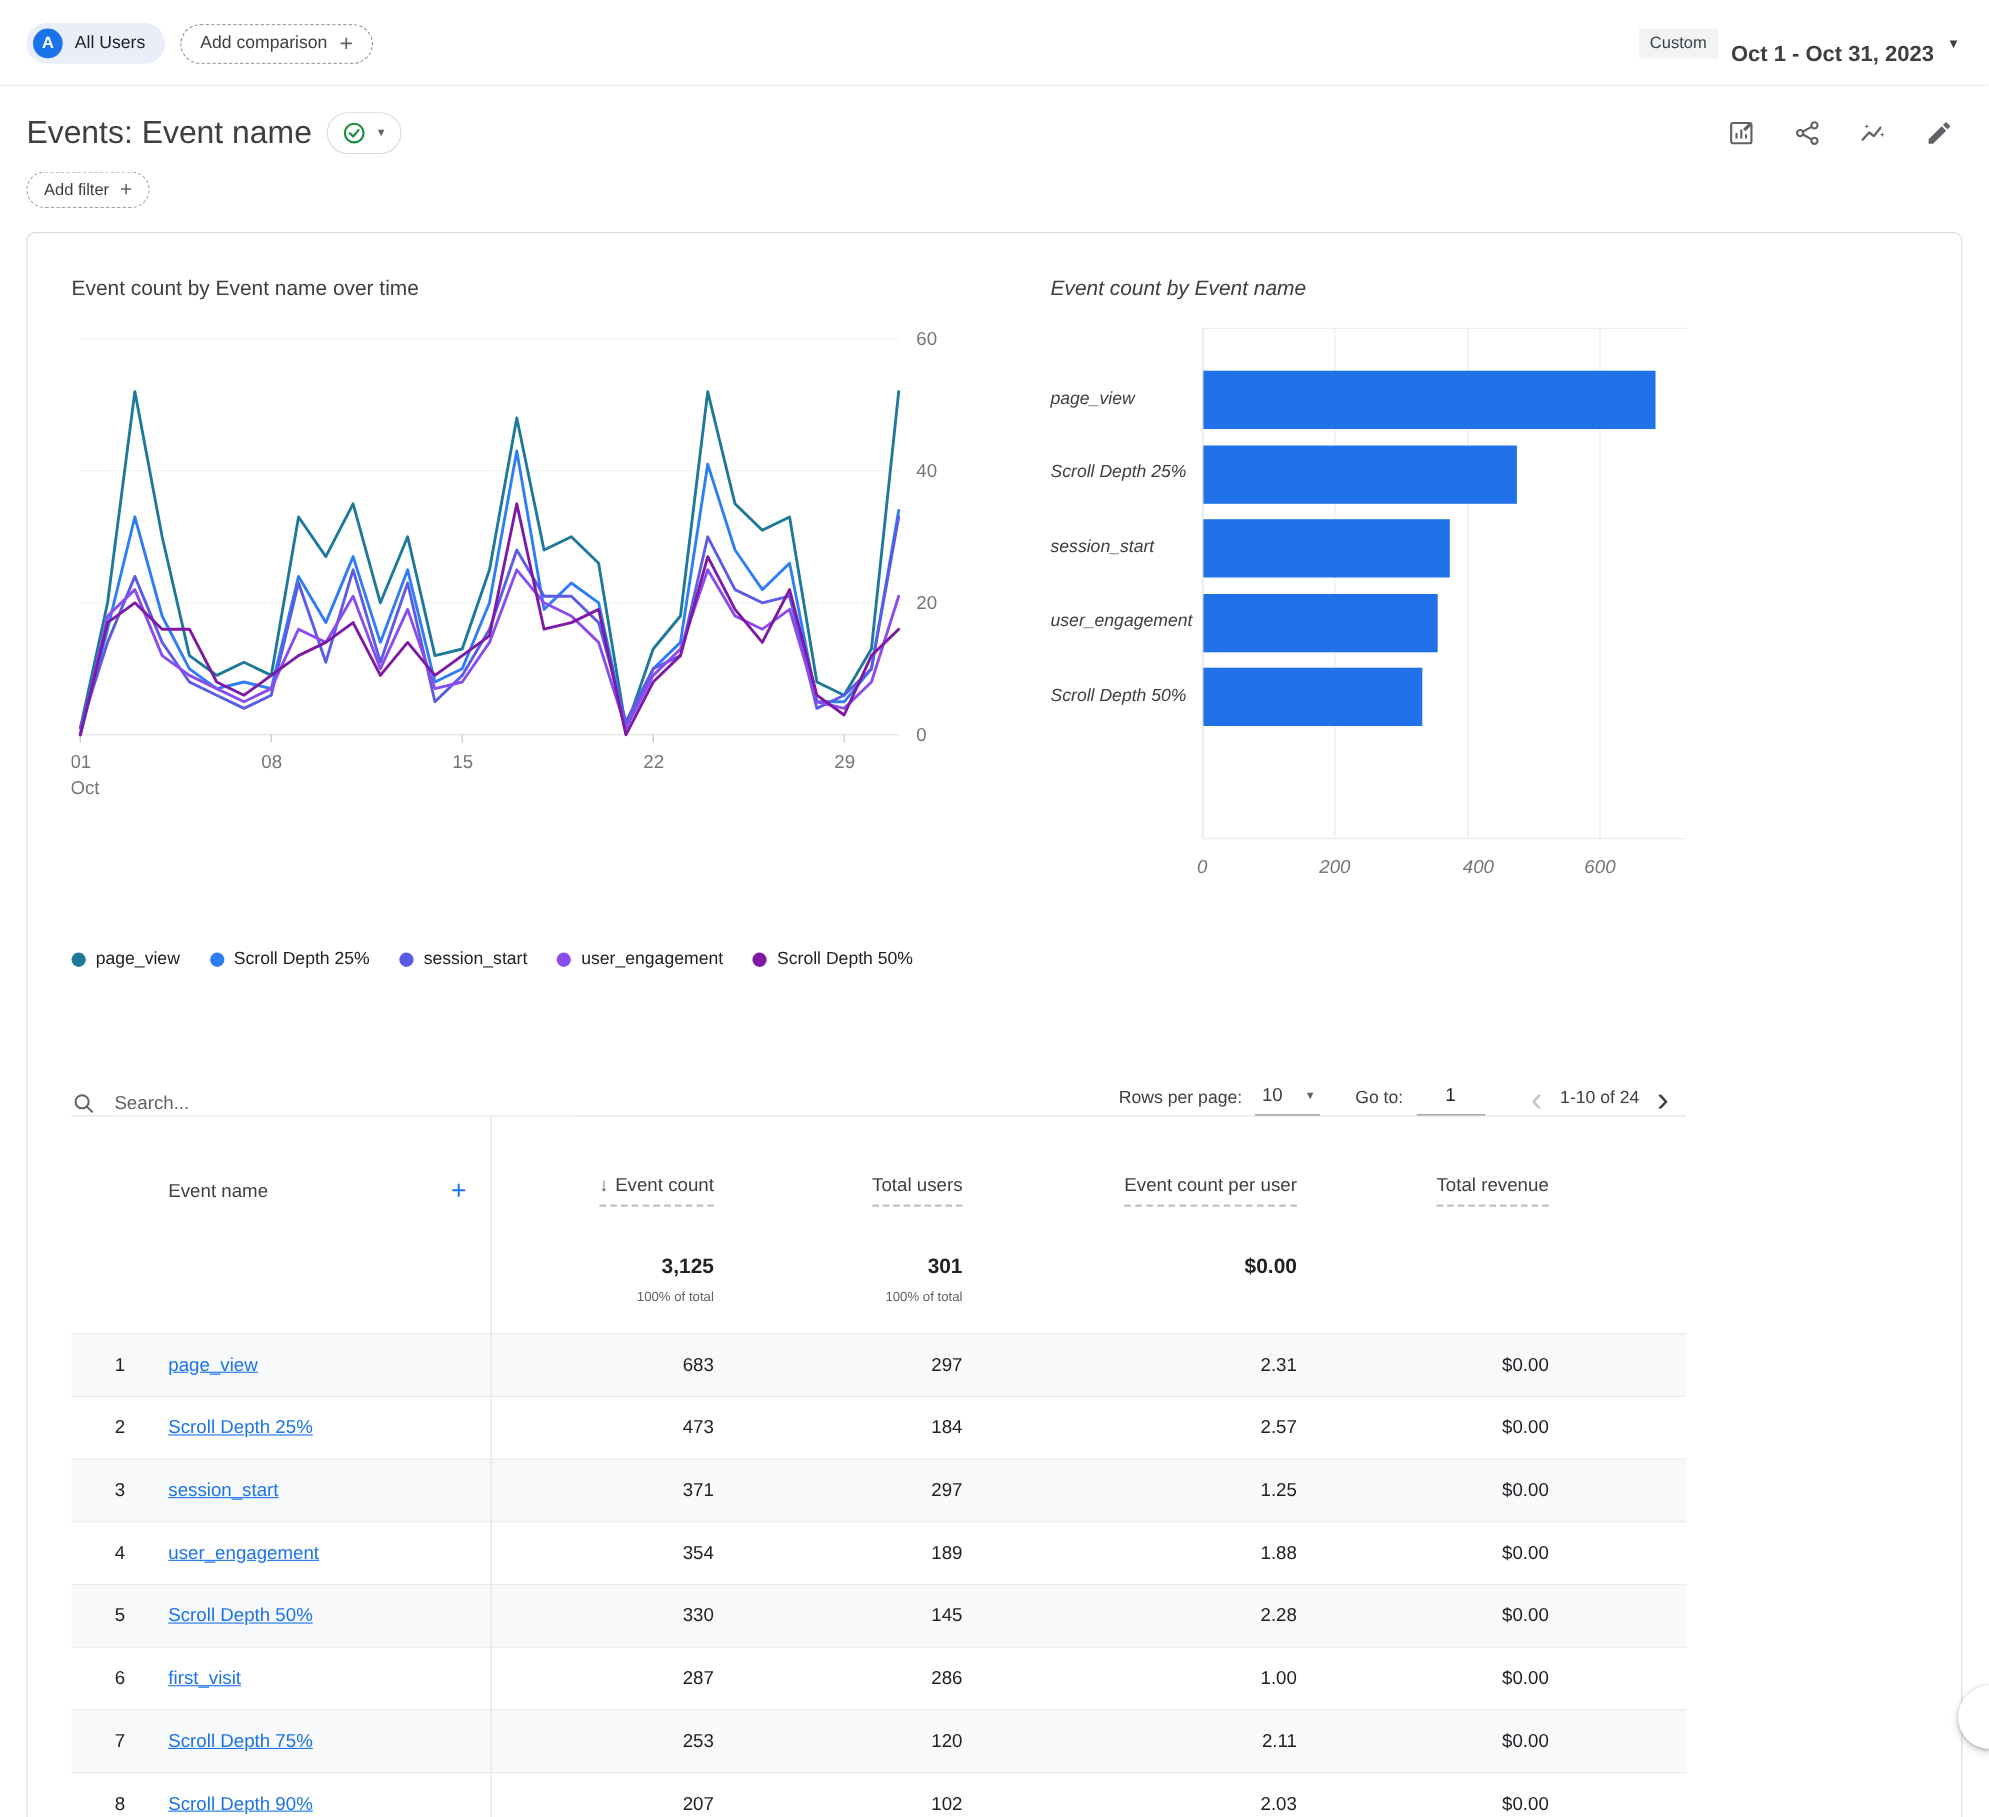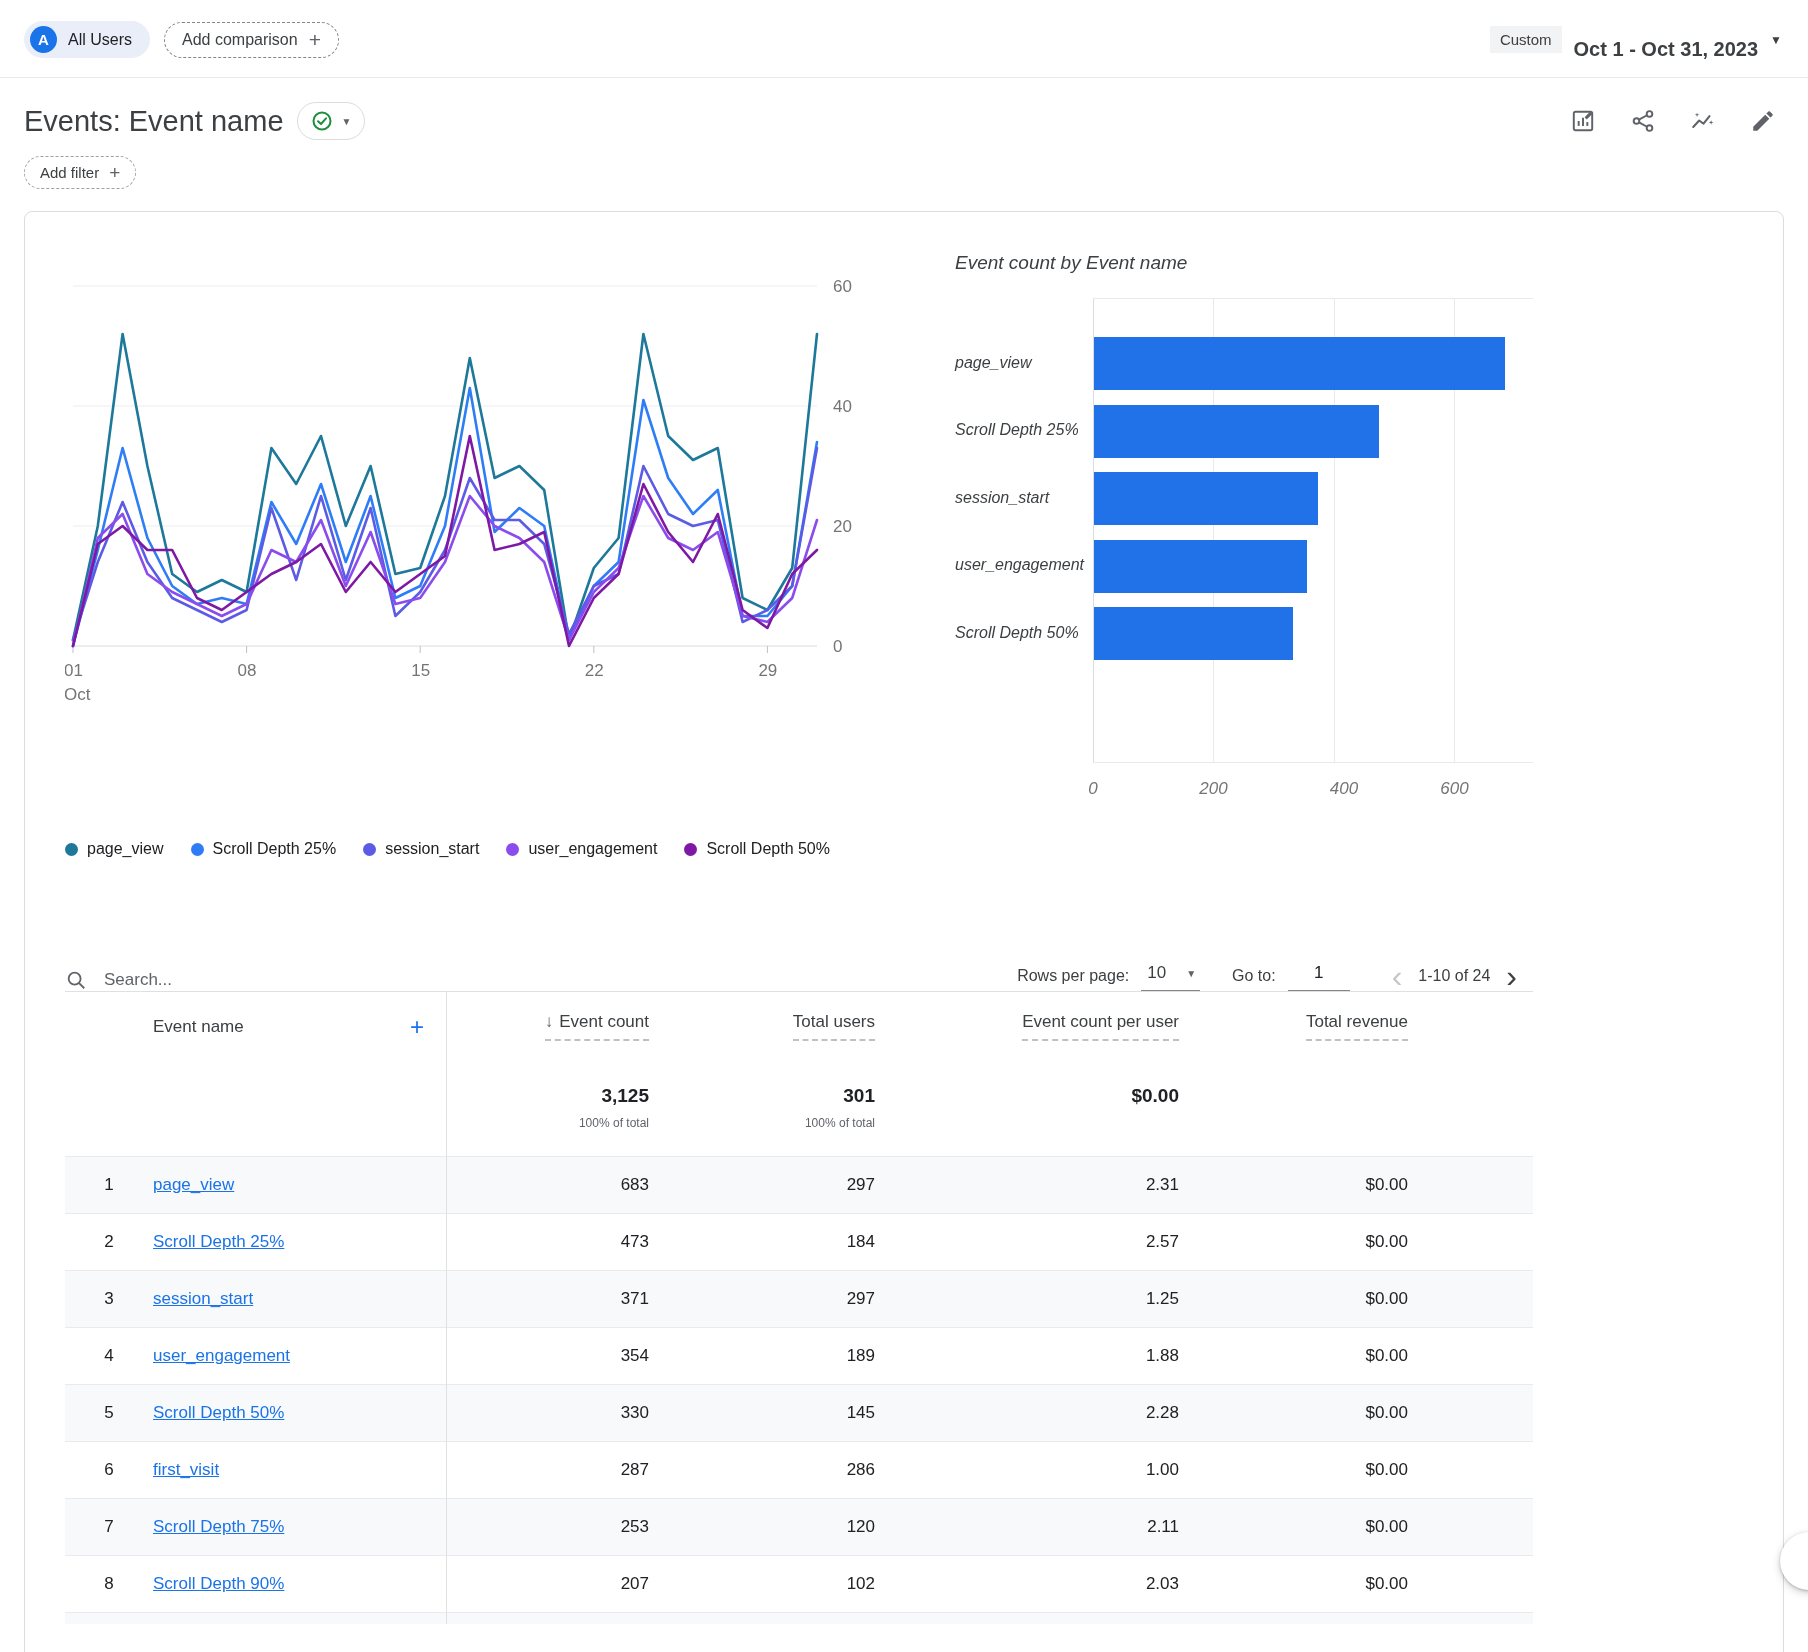--- a/index.html
+++ b/index.html
@@ -69,21 +69,21 @@
   .rpp-select .caret-down { font-size:10px; color:#5f6368; }
   .goto-input { width:62px; border:none; outline:none; border-bottom:1px solid #80868b; text-align:center;
     font-size:17px; padding:2px 0 7px; margin:0 26px 0 12px; font-family:"Liberation Sans",sans-serif; color:#202124; }
   .chev { font-size:32px; line-height:20px; padding:0 16px; color:#3c4043; cursor:pointer; font-weight:400; }
   .chev.disabled { color:#c4c7cb; cursor:default; }
   .range-label { font-size:16px; color:#3c4043; }
   .table-body-wrap { position:relative; margin:0 40px; width:1468px; }
   .col-divider { position:absolute; left:381px; top:0; bottom:0; width:1px; background:#e0e0e0; }
   .tgrid { display:grid; grid-template-columns:88px 293px 203px 226px 304px 229px 125px; }
   .thead { padding:20px 0 26px; }
-  .th { font-size:17px; color:#3c4043; }
+  .th { font-size:17px; color:#3c4043;margin-top:33px; }
   .th-name { grid-column:1 / span 2; display:flex; align-items:center; justify-content:space-between;
     padding-left:88px; padding-right:22px; }
   .th-metric { display:flex; justify-content:flex-end; align-items:flex-start; }
   .th-metric .hd { border-bottom:2px dashed #bdc1c6; padding-bottom:7px; cursor:pointer; display:flex; gap:6px; }
   .sort-arrow { color:#5f6368; }
   .add-col { color:#1a73e8; font-size:24px; font-weight:400; cursor:pointer; line-height:18px; }
   .totals { margin-top:44px; }
   .tot-cell { text-align:right; }
   .tot-num { font-size:19px; font-weight:700; color:#202124; }
   .tot-sub { margin-top:9px; font-size:12px; color:#5f6368; }
@@ -162,20 +162,21 @@
 <div class="filter-row">
   <div class="chip-filter">
     <span>Add filter</span>
     <span class="plus-glyph" style="font-size:19px">+</span>
   </div>
 </div>
 
 <div class="card">
   <div class="charts-row">
     <div class="line-block">
+      <div class="chart-title">Event count by Event name over time</div>
       <div id="line-chart"><svg width="800" height="440" viewBox="0 0 800 440">
             <line x1="8" y1="18" x2="752" y2="18" stroke="#ebedef" stroke-width="1"></line>
             <text class="ax-label" x="768" y="24">60</text>
             <line x1="8" y1="138" x2="752" y2="138" stroke="#ebedef" stroke-width="1"></line>
             <text class="ax-label" x="768" y="144">40</text>
             <line x1="8" y1="258" x2="752" y2="258" stroke="#ebedef" stroke-width="1"></line>
             <text class="ax-label" x="768" y="264">20</text>
             <line x1="8" y1="378" x2="752" y2="378" stroke="#dadce0" stroke-width="1"></line>
             <text class="ax-label" x="768" y="384">0</text>
             <line x1="8" y1="378" x2="8" y2="385" stroke="#bdc1c6" stroke-width="1"></line>

